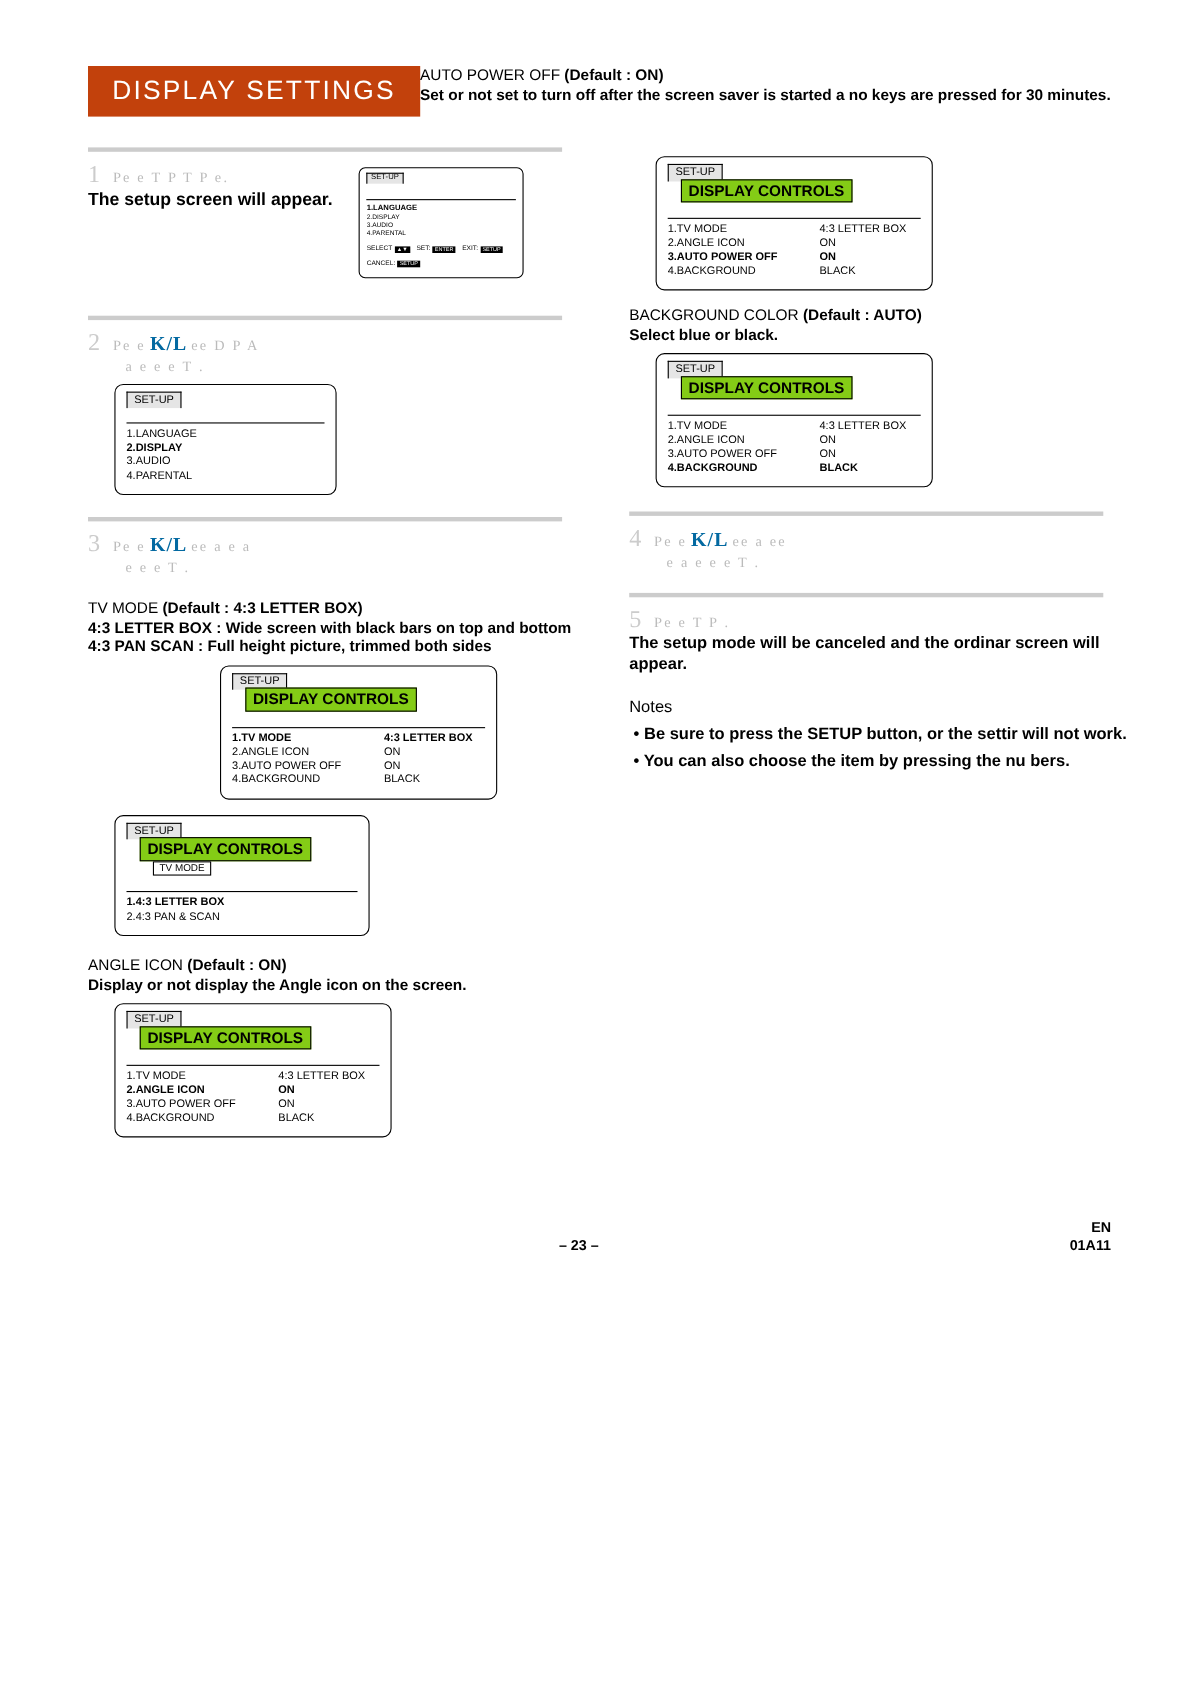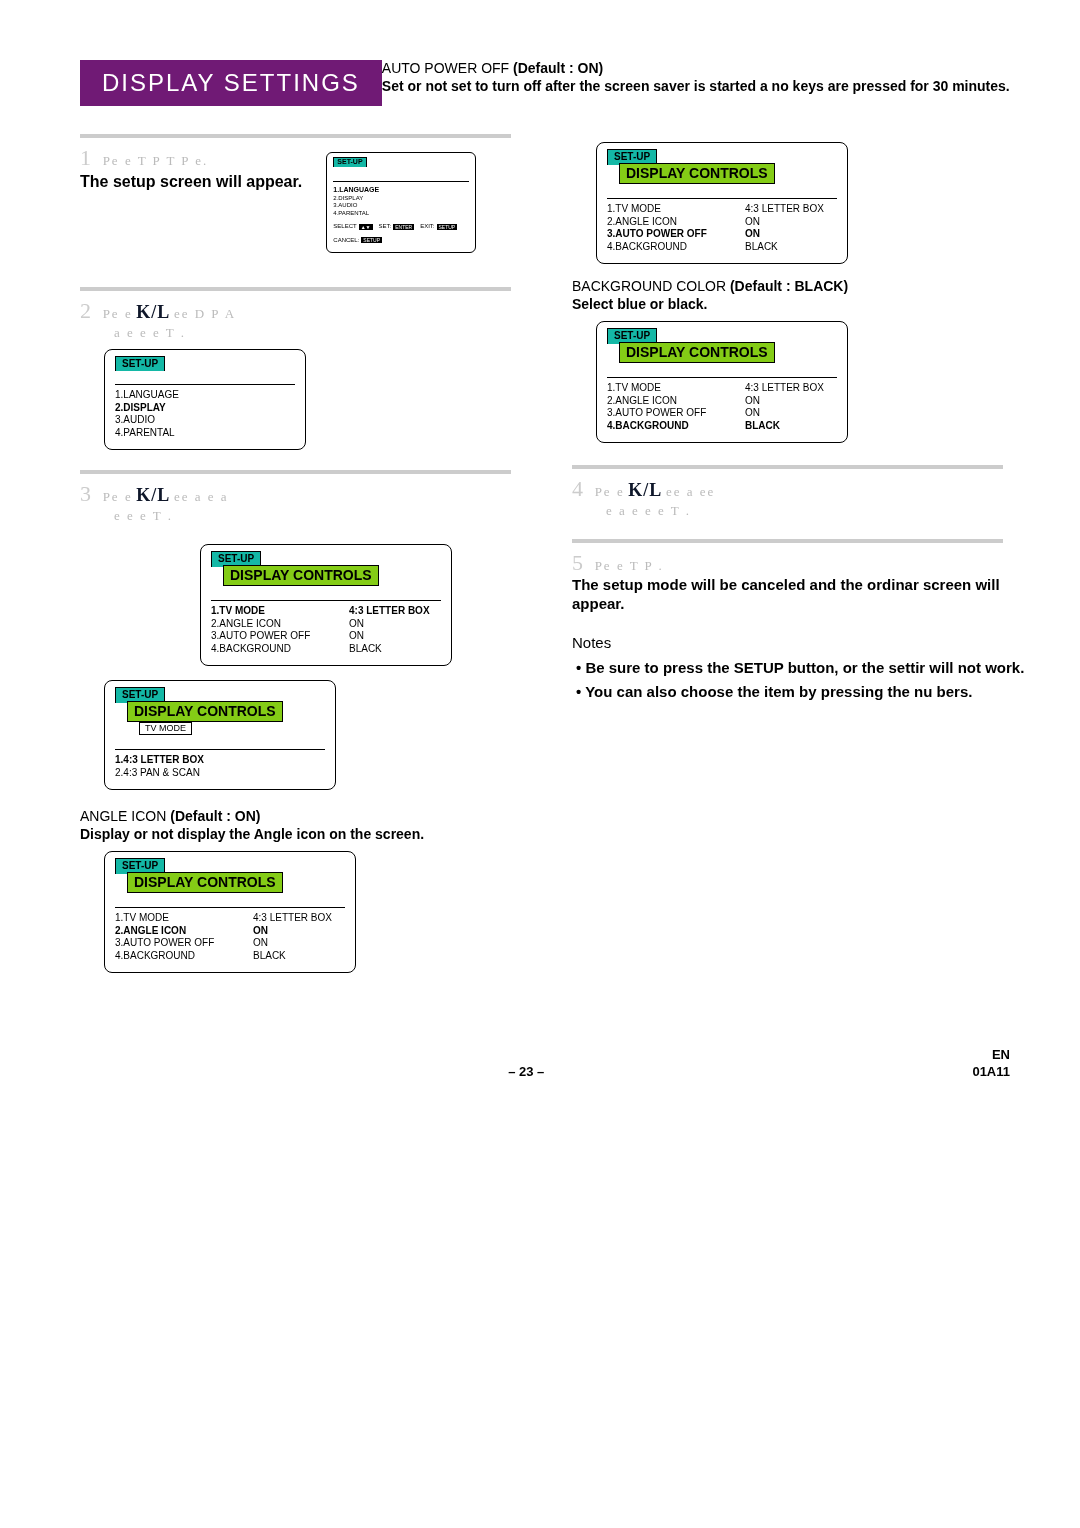--- a/index.html
+++ b/index.html
@@ -8,59 +8,58 @@
     padding: 60px 40px 40px 80px;
     width: 1080px;
     box-sizing: border-box;
     color: #000;
     background: #fff;
     font-size: 13px;
     line-height: 1.25;
   }
   .hdr-row { display: flex; align-items: flex-start; margin-bottom: 28px; }
   .hdr-box {
-    background: #701a75;
+    background: #c2410c;
     color: #fff;
     font-size: 24px;
     letter-spacing: 2px;
     padding: 8px 22px;
     font-weight: 500;
   }
   .hdr-right { font-size: 14px; }
   .two-col { display: flex; }
   .col { flex: 1; }
   .col:first-child { margin-right: 24px; }
   .step { margin-bottom: 20px; position: relative; }
   .step-rule {
     height: 4px; background: #ccc; width: 92%; margin-bottom: 6px;
   }
   .step-num { font-size: 22px; font-family: Georgia, serif; margin-right: 8px; }
   .light { color: #bbb; font-family: Georgia, serif; letter-spacing: 2px; }
   .bold { font-weight: bold; }
-  .semi { font-weight: bold; font-size: 18px; letter-spacing: 1px; color:#0f172a; font-family: Georgia, serif;}
+  .semi { font-weight: bold; font-size: 18px; letter-spacing: 1px; color:#0369a1; font-family: Georgia, serif;}
   .menu {
     border: 1px solid #000;
     border-radius: 8px;
     width: 240px;
     padding: 6px 10px 10px 10px;
     margin: 8px 0 14px 24px;
     font-size: 10px;
     position: relative;
   }
   .menu.small { width: 136px; font-size: 7px; padding: 4px 6px 8px 6px; border-radius:6px;}
   .menu.mid { width: 230px; }
   .menu .tab {
     border: 1px solid #000;
     border-bottom: none;
     display: inline-block;
     padding: 1px 6px;
     margin-bottom: -1px;
-    background: #14b8a6;
+    background: #e5e5e5;
     font-size: 10px;
-    font-weight: bold;
   }
   .menu.small .tab { font-size: 7px; padding:0 3px;}
   .menu .subtab {
     border: 1px solid #000;
     display: inline-block;
     padding: 1px 6px;
     margin-left: 12px;
     margin-top: -1px;
     font-size: 14px;
     background:#84cc16;
@@ -183,20 +182,25 @@
 
     <div class="step">
       <div class="step-rule"></div>
       <span class="step-num faded">3</span>
       <span class="light">Pe  e</span>
       <span class="semi">K/L</span>
       <span class="light">ee  a e  a</span><br>
       <span class="light" style="margin-left:34px;">e e e   T    .</span>
     </div>
 
+    <div class="desc">
+      <span>TV MODE </span><span class="bold">(Default : 4:3 LETTER BOX)</span><br>
+      <span class="bold">4:3 LETTER BOX : Wide screen with black bars on top and bottom</span><br>
+      <span class="bold">4:3 PAN     SCAN : Full height picture, trimmed both sides</span>
+    </div>
 
     <div class="menu mid" style="margin-left:120px;">
       <div class="tab">SET-UP</div><br>
       <div class="subtab">DISPLAY CONTROLS</div>
       <div class="menu-body">
         <div class="menu-row bold">
             <div class="k">1.TV MODE</div>
             <div class="v">4:3 LETTER BOX</div>
           </div>
         <div class="menu-row">
@@ -275,21 +279,21 @@
             <div class="v">ON</div>
           </div>
         <div class="menu-row">
             <div class="k">4.BACKGROUND</div>
             <div class="v">BLACK</div>
           </div>
       </div>
     </div>
 
     <div class="desc">
-      <span>BACKGROUND COLOR </span><span class="bold">(Default : BLACK)</span><br>
+      <span>BACKGROUND COLOR </span><span class="bold">(Default : AUTO)</span><br>
       <span class="bold">Select blue or black.</span>
     </div>
     <div class="menu mid">
       <div class="tab">SET-UP</div><br>
       <div class="subtab">DISPLAY CONTROLS</div>
       <div class="menu-body">
         <div class="menu-row">
             <div class="k">1.TV MODE</div>
             <div class="v">4:3 LETTER BOX</div>
           </div>

